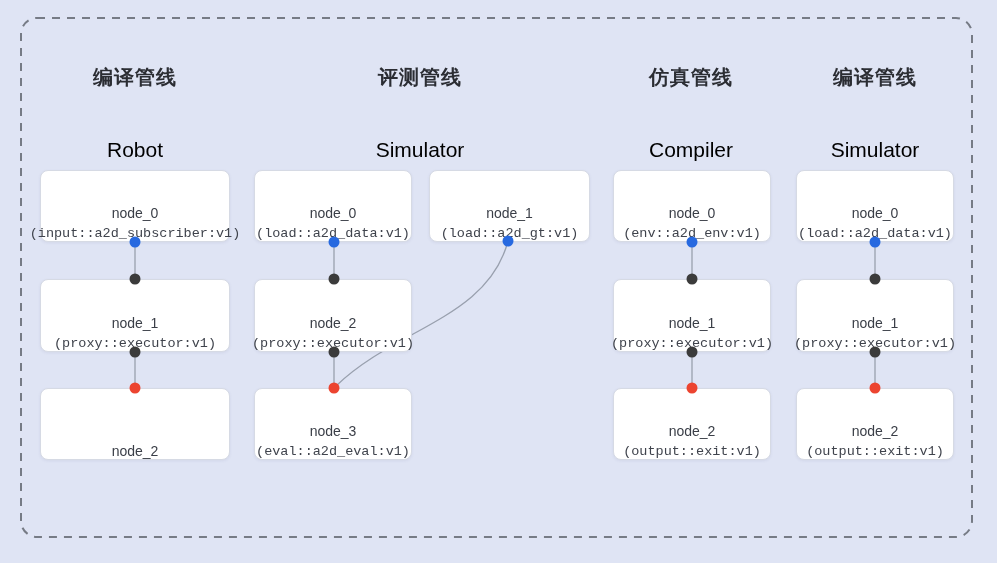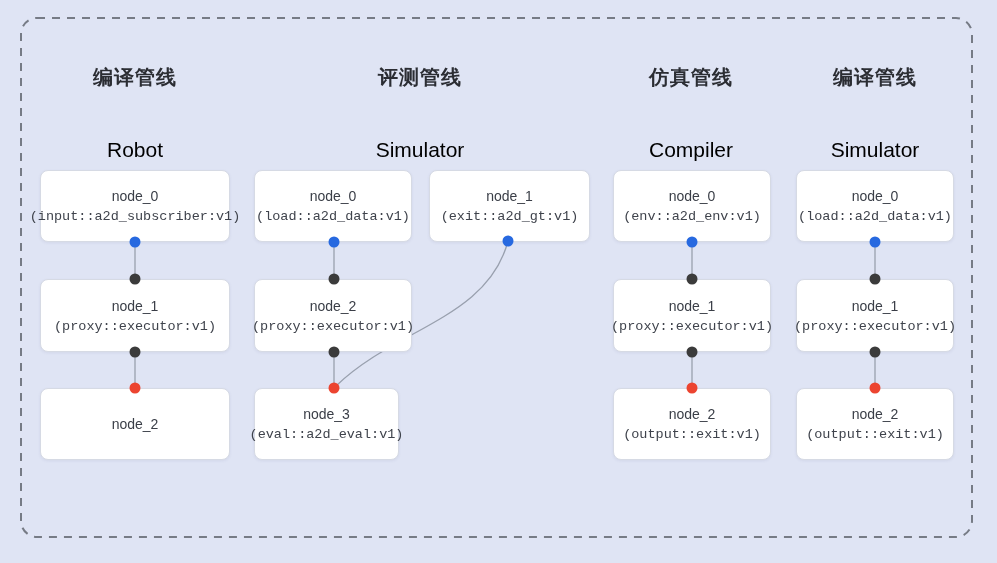--- a/index.html
+++ b/index.html
@@ -62,21 +62,21 @@
   .node {
     position: absolute;
     z-index: 2;
     background: #ffffff;
     border: 1px solid #d6dae4;
     border-radius: 8px;
     box-shadow: 0 1px 3px rgba(60, 70, 110, 0.08);
     display: flex;
     flex-direction: column;
     align-items: center;
-    justify-content: center;
+    justify-content: flex-end;
     gap: 5px;
     box-sizing: border-box;
   }
   .node-title {
     font-size: 14px;
     color: #3a3e47;
   }
   .node-sub {
     font-size: 13.5px;
     color: #3f434c;
@@ -127,27 +127,27 @@
   <div class="node" style="left:40px;top:388px;width:190px;height:72px">
     <div class="node-title">node_2</div>
   </div>
 
   <div class="node" style="left:254px;top:170px;width:158px;height:72px">
     <div class="node-title">node_0</div>
     <div class="node-sub">(load::a2d_data:v1)</div>
   </div>
   <div class="node" style="left:429px;top:170px;width:161px;height:72px">
     <div class="node-title">node_1</div>
-    <div class="node-sub">(exit::a2d_gt:v1)</div>
+    <div class="node-sub">(load::a2d_gt:v1)</div>
   </div>
   <div class="node" style="left:254px;top:279px;width:158px;height:73px">
     <div class="node-title">node_2</div>
     <div class="node-sub">(proxy::executor:v1)</div>
   </div>
-  <div class="node" style="left:254px;top:388px;width:145px;height:72px">
+  <div class="node" style="left:254px;top:388px;width:158px;height:72px">
     <div class="node-title">node_3</div>
     <div class="node-sub">(eval::a2d_eval:v1)</div>
   </div>
 
   <div class="node" style="left:613px;top:170px;width:158px;height:72px">
     <div class="node-title">node_0</div>
     <div class="node-sub">(env::a2d_env:v1)</div>
   </div>
   <div class="node" style="left:613px;top:279px;width:158px;height:73px">
     <div class="node-title">node_1</div>

